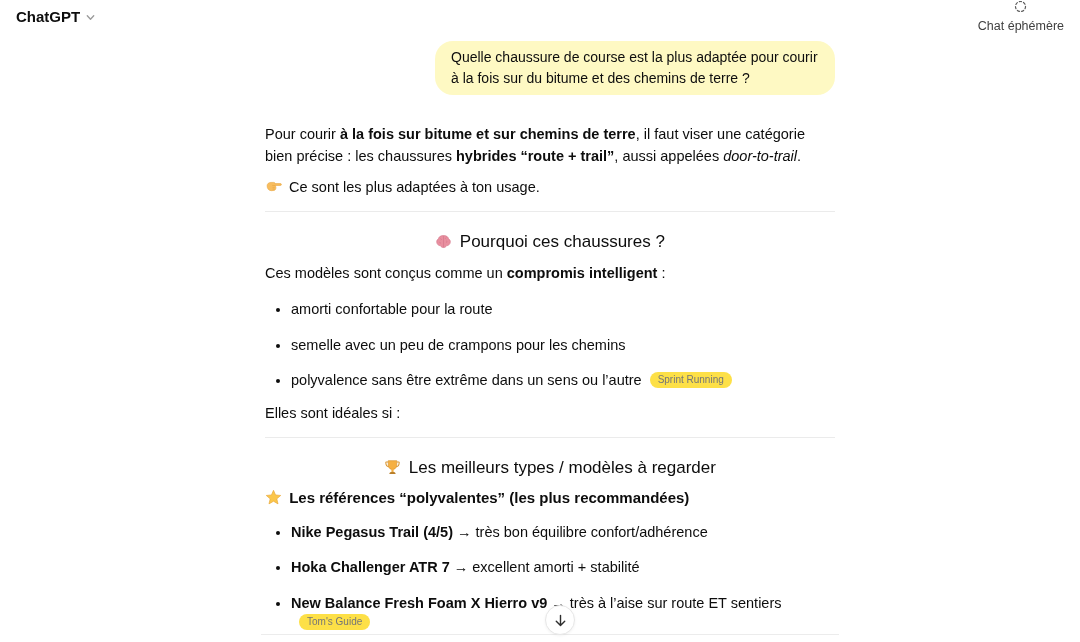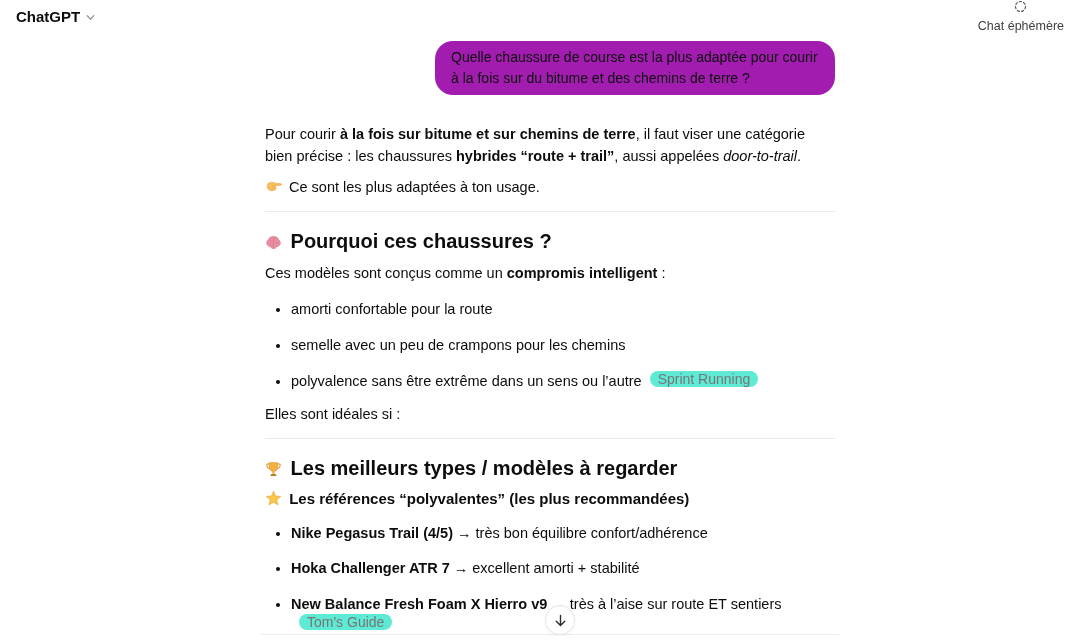--- a/index.html
+++ b/index.html
@@ -36,39 +36,40 @@
 
   
   .content {
     width: 570px;
     margin: 0 auto;
     position: relative;
     left: 10px;
   }
   .user-row { display: flex; justify-content: flex-end; margin-top: 13px; }
   .user-bubble {
-    background: #a21caf;
+    background: #fef9c3;
     border-radius: 18px;
     padding: 6px 16px;
     max-width: 400px;
     font-size: 14px;
     line-height: 21px;
     color: #0d0d0d;
   }
 
   .assistant { margin-top: 28px; font-size: 14.5px; line-height: 22px; }
   .assistant p { margin: 0 0 9px 0; }
   .assistant p.note { margin-bottom: 0; }
   .assistant hr {
     border: none; border-top: 1px solid #ebebeb;
     margin: 13px 0 19px 0;
   }
   .assistant h2 {
-    font-size: 20px; line-height: 21px; font-weight: 700;
+    font-size: 17px; line-height: 21px; font-weight: 400;
     margin: 0 0 10px 0;
+    text-align: center;
   }
   .assistant h3 {
     font-size: 15px; line-height: 19px; font-weight: 700;
     margin: 0 0 11px 0;
   }
   .assistant ul {
     margin: 0 0 11px 0;
     padding-left: 26px;
     list-style: disc;
   }
@@ -81,24 +82,24 @@
   .emoji {
     display: inline-block;
     width: 17px; height: 17px;
     vertical-align: -3px;
     margin-right: 3px;
   }
   .emoji svg { display: block; }
 
   .citation-badge {
     display: inline-block;
-    font-size: 14px;
+    font-size: 10px;
     line-height: 10px;
     color: #767676;
-    background: #5eead4;
+    background: #fde047;
     border-radius: 99px;
     padding: 3px 8px;
     margin-left: 8px;
     vertical-align: 2px;
     white-space: nowrap;
     cursor: pointer;
   }
 
   
   .bottom-divider {

